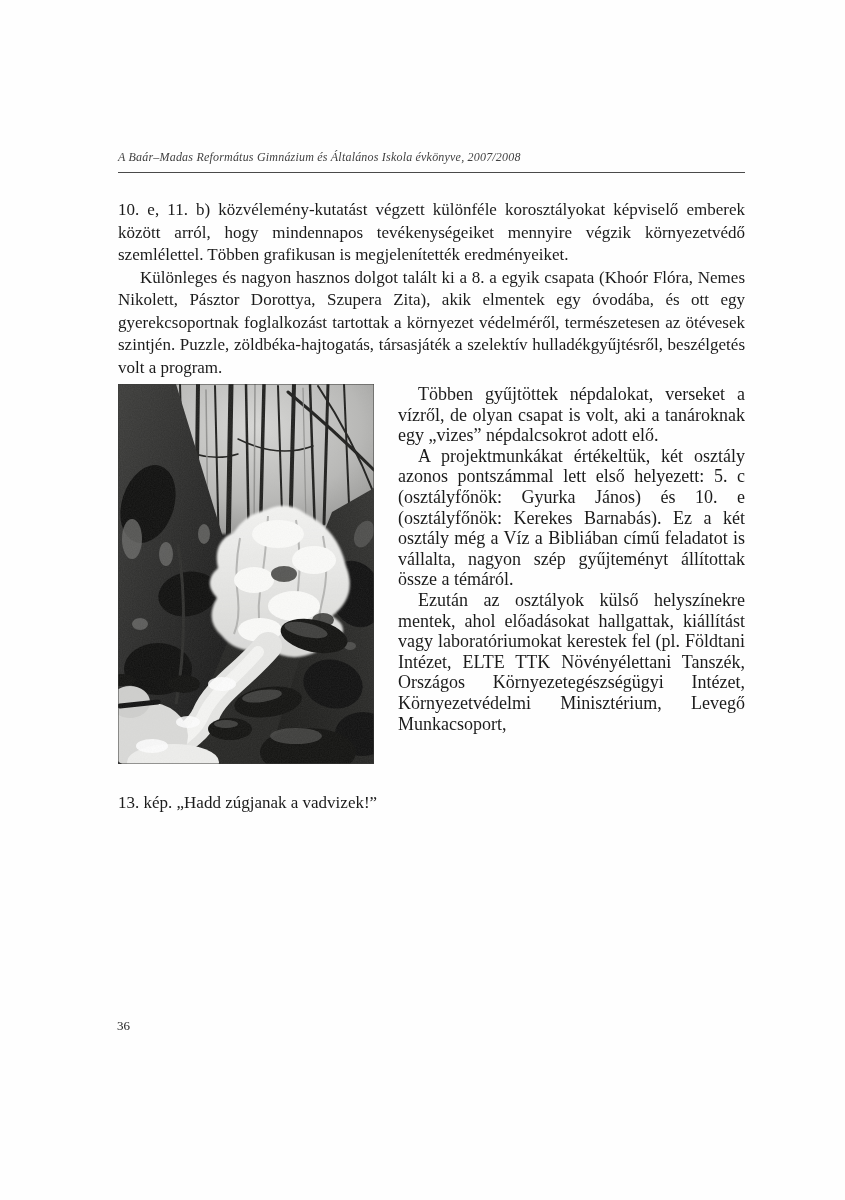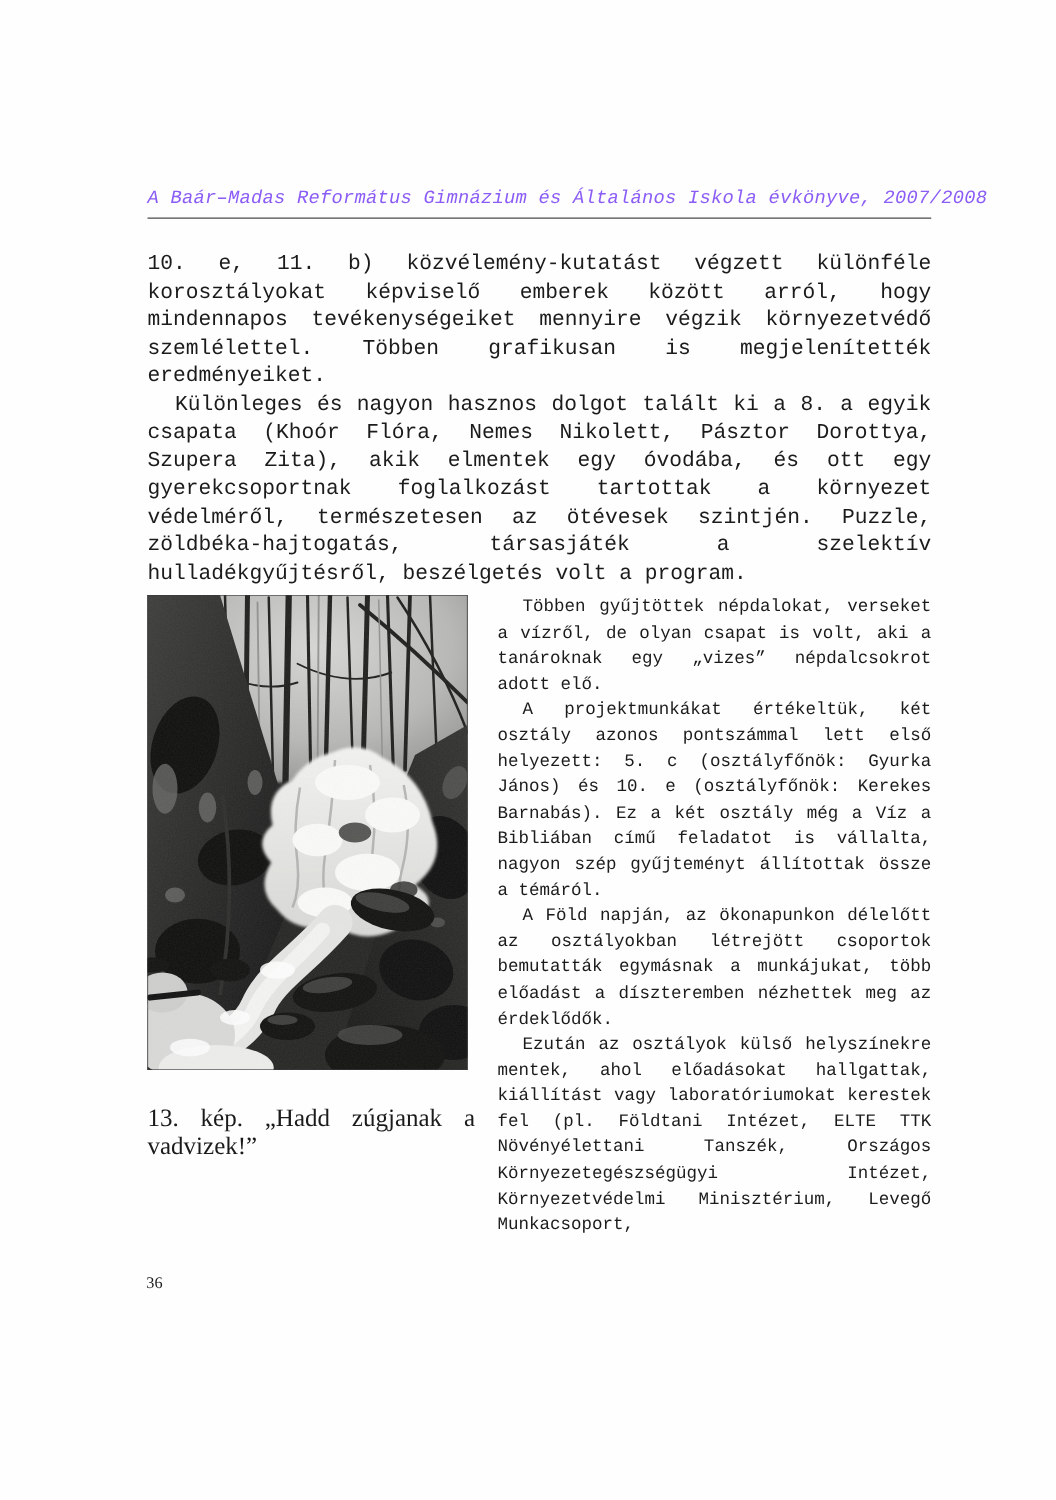--- a/index.html
+++ b/index.html
@@ -10,66 +10,66 @@
     background:#fefefe;
     color:#1b1b1b;
     overflow:hidden;
   }
   .content{
     position:absolute;
     left:118px;top:150px;
     width:627px;
   }
   .running-head{
-    font-family:Liberation Mono, monospace;
+    font-family:Liberation Serif, serif;
     font-style:italic;
-    font-size:15px;
+    font-size:12px;
     letter-spacing:0.2px;
-    color:#8b5cf6;
+    color:#404040;
     padding-bottom:7px;
     white-space:nowrap;
   }
   .head-rule{
     border:none;
     border-top:1.6px solid #4a4a4a;
     margin:0 0 26px 0;
   }
   .body-text{
     font-family:"Liberation Serif","DejaVu Serif",serif;
     font-size:17px;
     line-height:22.5px;
     text-align:justify;
   }
-  .body-text p{margin:0;font-family:Liberation Mono, monospace;}
+  .body-text p{margin:0;}
   .body-text p.indent{text-indent:22px;}
   .columns{
     display:flex;
     margin-top:5px;
     align-items:flex-start;
   }
   .left-col{
     width:280px;
     flex:0 0 280px;
   }
   .photo-frame{
     width:256px;height:380px;
     background:#222;
     line-height:0;
   }
   .caption{
     font-family:"Liberation Serif","DejaVu Serif",serif;
-    font-size:20px;
+    font-size:17px;
     line-height:22px;
     text-align:justify;
     margin-top:28px;
     padding-right:18px;
   }
   .right-col{
     flex:1 1 auto;
-    font-size:14px;
+    font-size:18px;
     line-height:20.6px;
   }
   .right-col p{margin:0;text-indent:20px;}
   .continuation{
     margin-top:2px;
   }
   .continuation p{margin:0;}
   .signature{
     font-family:"Liberation Serif","DejaVu Serif",serif;
     font-style:italic;
@@ -237,21 +237,20 @@
               <rect width="256" height="380" filter="url(#grain)" opacity="0.22"></rect>
               <rect width="256" height="380" fill="none" stroke="#3a3a38" stroke-width="1"></rect>
             </svg>
           </div>
           <div class="caption">13. kép. „Hadd zúgjanak a vadvizek!”</div>
         </div>
 
         <div class="right-col">
           <p>Többen gyűjtöttek népdalokat, verseket a vízről, de olyan csapat is volt, aki a tanároknak egy „vizes” népdalcsokrot adott elő.</p>
           <p>A projektmunkákat értékeltük, két osztály azonos pontszámmal lett első helyezett: 5. c (osztályfőnök: Gyurka János) és 10. e (osztályfőnök: Kerekes Barnabás). Ez a két osztály még a Víz a Bibliában című feladatot is vállalta, nagyon szép gyűjteményt állítottak össze a témáról.</p>
-          <p>A Föld napján, az ökonapunkon délelőtt az osztályokban létrejött csoportok bemutatták egymásnak a munkájukat, több előadást a díszteremben nézhettek meg az érdeklődők.</p>
           <p>Ezután az osztályok külső helyszínekre mentek, ahol előadásokat hallgattak, kiállítást vagy laboratóriumokat kerestek fel (pl. Földtani Intézet, ELTE TTK Növényélettani Tanszék, Országos Környezetegészségügyi Intézet, Környezetvédelmi Minisztérium, Levegő Munkacsoport,</p>
         </div>
       </div>
 
 
     </div>
   </div>
 
   <div class="page-number">36</div>
 </div>

